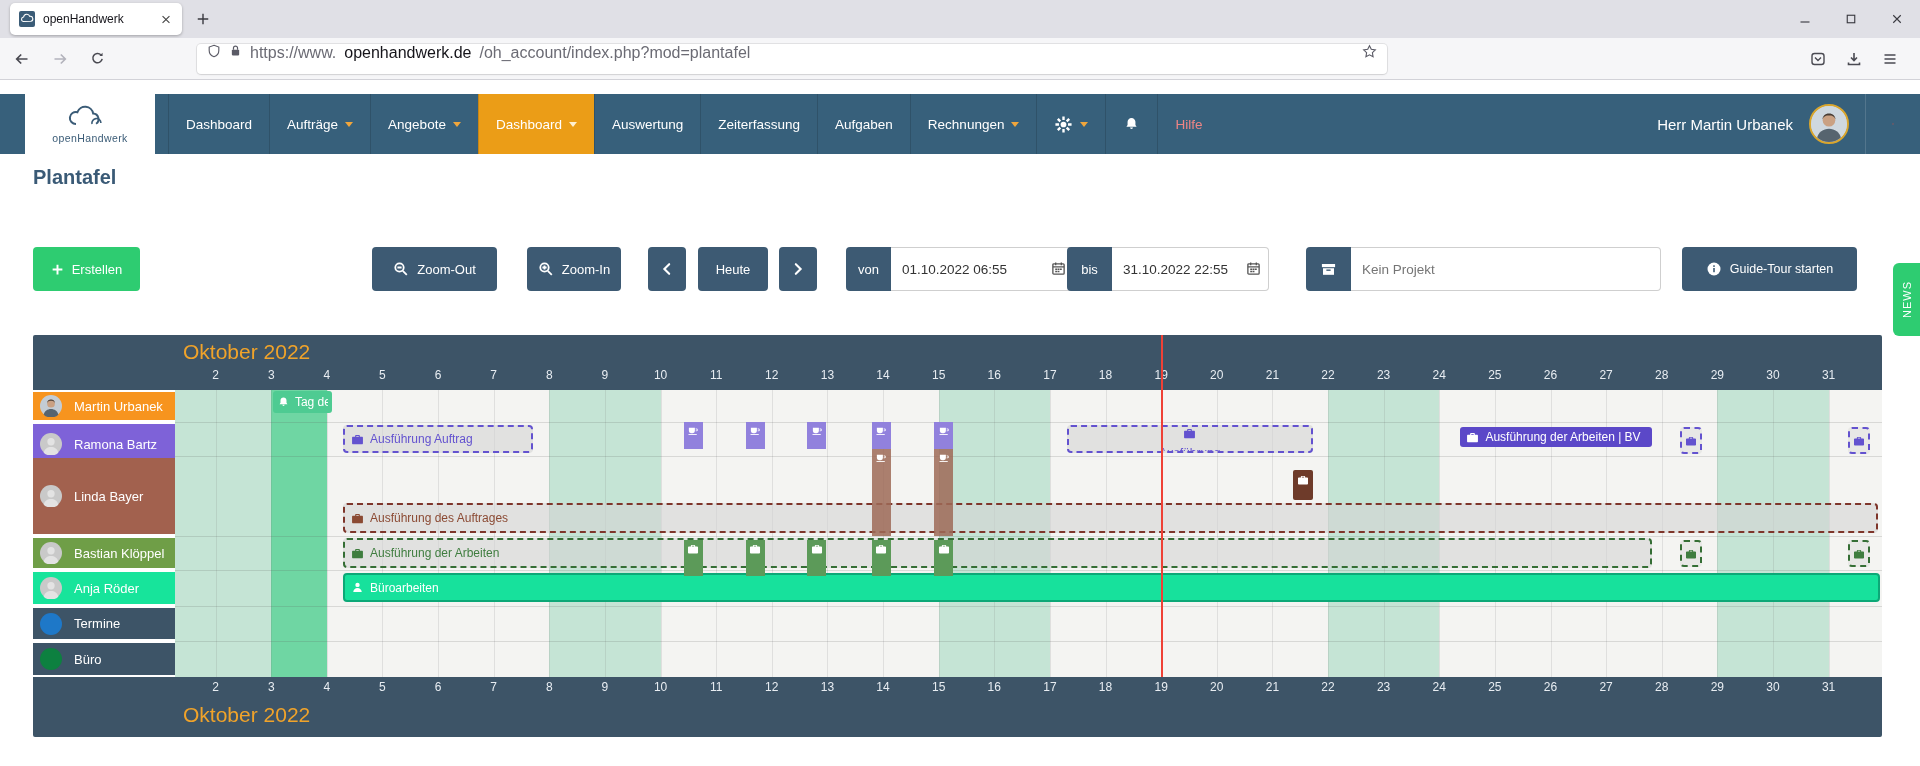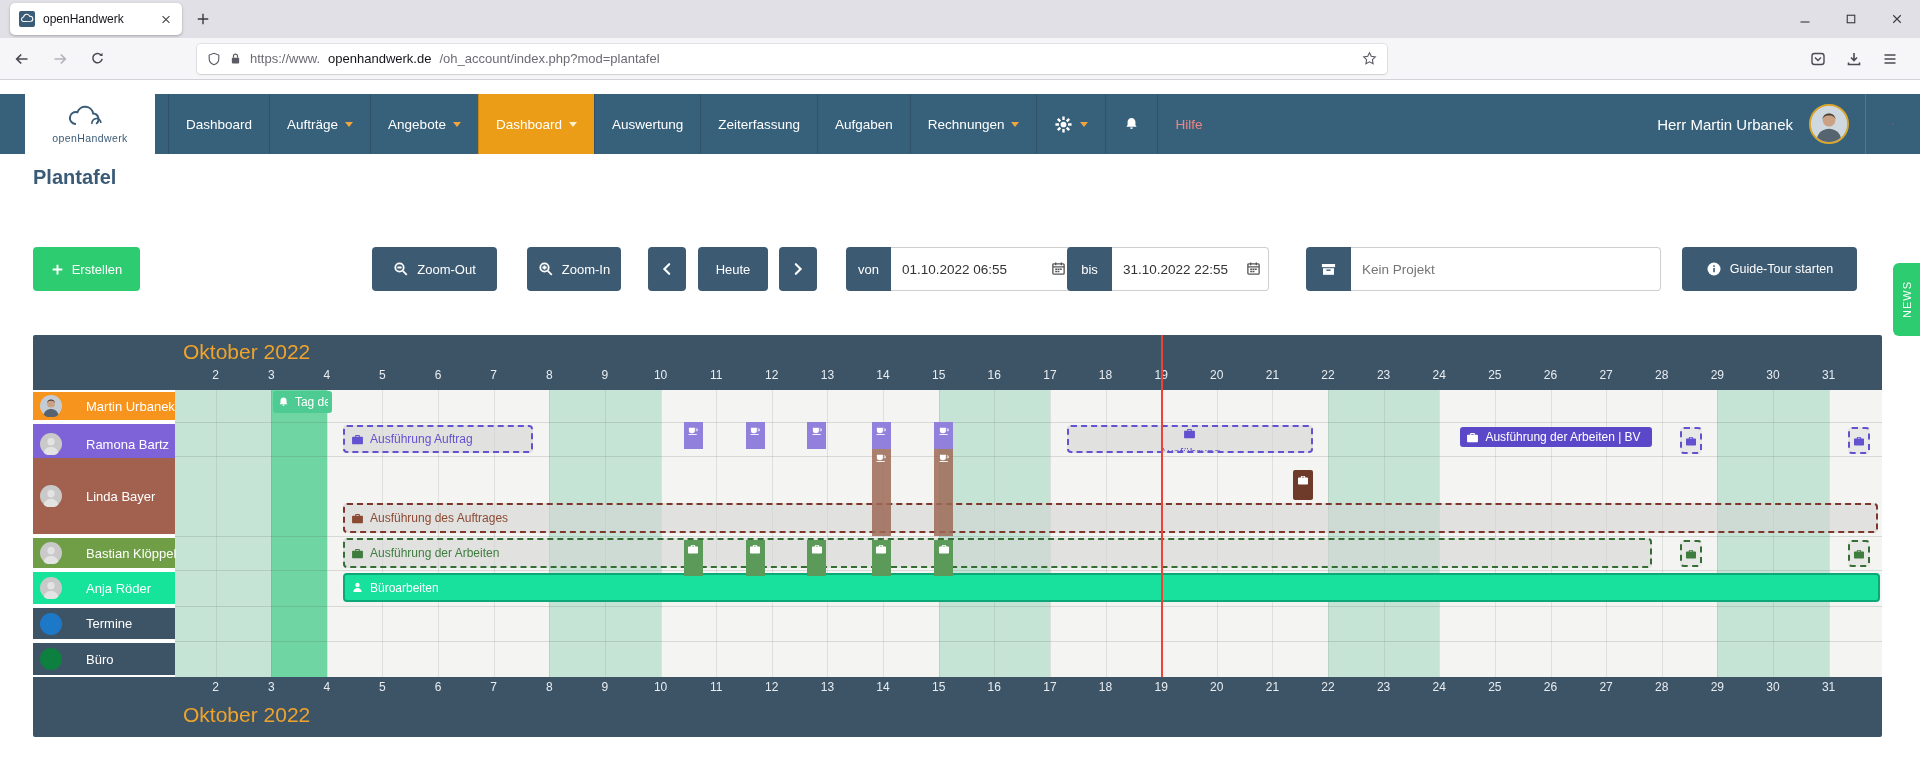--- a/index.html
+++ b/index.html
@@ -15,21 +15,21 @@
   .tab-close { color:#444; width:14px; }
   .newtab { margin-left:14px; color:#3a3a40; }
   .win-controls { position:absolute; right:0; top:0; height:38px; display:flex; }
   .win-btn { width:46px; height:38px; display:flex; align-items:center; justify-content:center; color:#3a3a40; }
   .urlrow { position:absolute; top:38px; left:0; width:1920px; height:42px; background:#f6f6f8;
     border-bottom:1px solid #d2d2d8; display:flex; align-items:center; padding:0 14px; }
   .navbtns { display:flex; gap:22px; color:#4a4a52; align-items:center; }
   .dim { color:#b3b3bc; }
   .urlfield { margin-left:92px; width:1190px; height:30px; background:#fff; border-radius:4px;
     box-shadow:0 0 0 1px rgba(0,0,0,.08),0 1px 2px rgba(0,0,0,.08);
-    display:flex; align-items:center; padding:0 10px; gap:8px; font-size:13px; color:#6b6b74; }
+    display:flex; padding:0 10px; gap:8px; font-size:16px; color:#6b6b74; }
   .url-domain { color:#15141a; }
   .urlfield .star { margin-left:auto; color:#5b5b66; }
   .chrome-right { display:flex; gap:20px; margin-left:auto; padding-right:8px; color:#4a4a52; }
 
   
   .navbar { position:absolute; top:94px; left:0; width:1920px; height:60px; background:var(--navbar,#37607b); }
   .logo-box { position:absolute; left:25px; top:0; width:130px; height:60px; background:#fff;
     display:flex; flex-direction:column; align-items:center; justify-content:center; gap:1px; }
   .logo-text { font-size:10.5px; color:#3b5c77; letter-spacing:.4px; }
   .nav-items { position:absolute; left:168px; top:0; height:60px; display:flex; }
@@ -75,21 +75,21 @@
 
   
   .gantt { position:absolute; left:33px; top:335px; width:1849px; height:402px;
     background:var(--chartDark,#3d5467); border-radius:2px; }
   .g-header { position:relative; height:55px; }
   .g-month-top { position:absolute; left:150px; top:5px; font-size:21px; color:var(--monthOrange,#f0a32a); }
   .g-nums { position:absolute; left:142px; right:0; bottom:2px; height:20px; }
   .day-num { position:absolute; transform:translateX(-50%); color:#e8edf2; font-size:12px; }
   .g-body { position:relative; height:287px; background:#fff; overflow:hidden; }
   .g-labels { position:absolute; left:0; top:0; width:142px; height:287px; background:#fff; z-index:6; }
-  .row-label { position:absolute; left:0; width:142px; display:flex; align-items:center; gap:24px;
+  .row-label { position:absolute; left:0; width:142px; display:flex; align-items:center; gap:12px;
     padding-left:7px; color:#fff; font-size:13px; cursor:pointer; white-space:nowrap; }
   .g-grid { position:absolute; left:142px; right:0; top:0; height:287px; background:#f4f4f2; }
   .band { position:absolute; top:0; height:287px; z-index:0; }
   .band.weekend { background:var(--weekendGreen,#c5e4d5); }
   .band.holiday { background:var(--holidayGreen,#6fd6a3); }
   .dayline { position:absolute; top:0; height:287px; width:1px; background:rgba(120,120,120,.16); z-index:1; }
   .rowline { position:absolute; left:0; right:0; height:1px; background:rgba(90,90,90,.18); z-index:1; }
   .bar { position:absolute; display:flex; align-items:center; gap:6px; padding:0 6px; font-size:12px;
     white-space:nowrap; overflow:hidden; z-index:3; cursor:pointer; }
   .k-holiday-label { background:var(--holidayLabelGreen,#4ecb92); color:#fff; border-radius:3px; z-index:4; padding:0 4px; gap:5px; }

